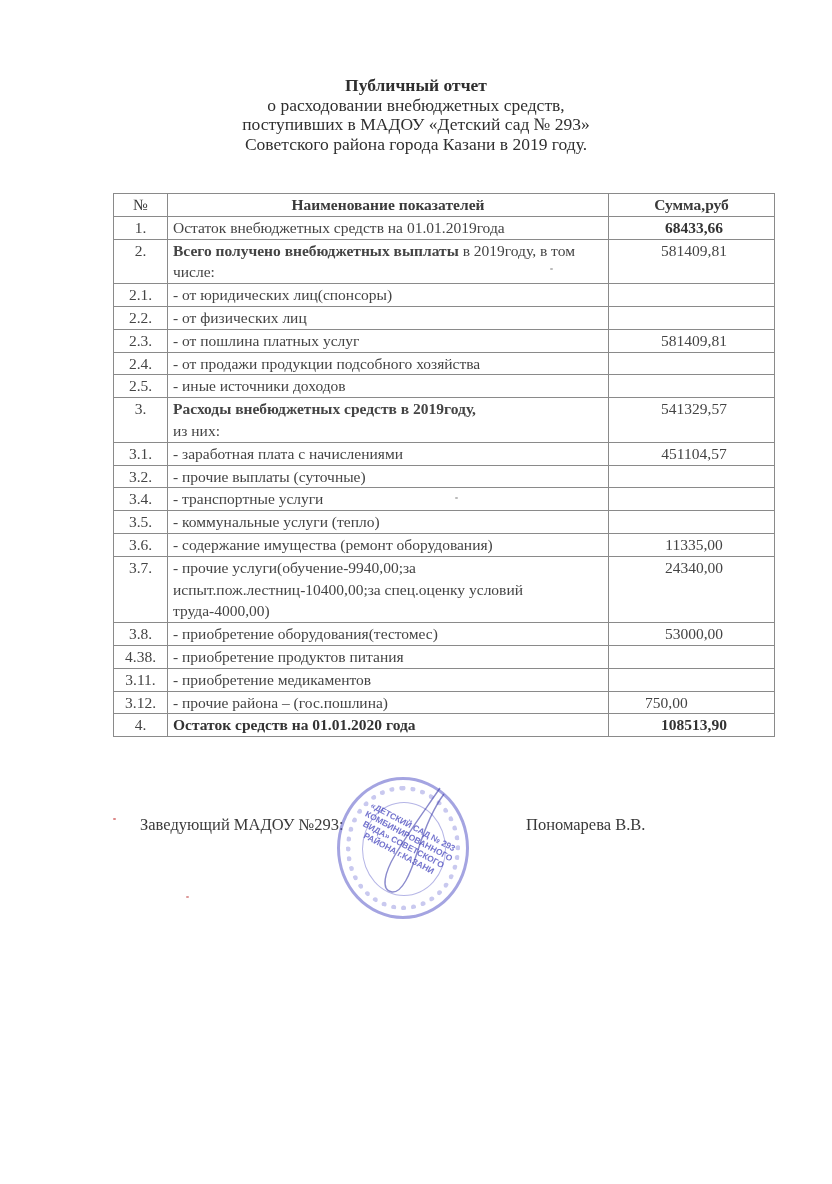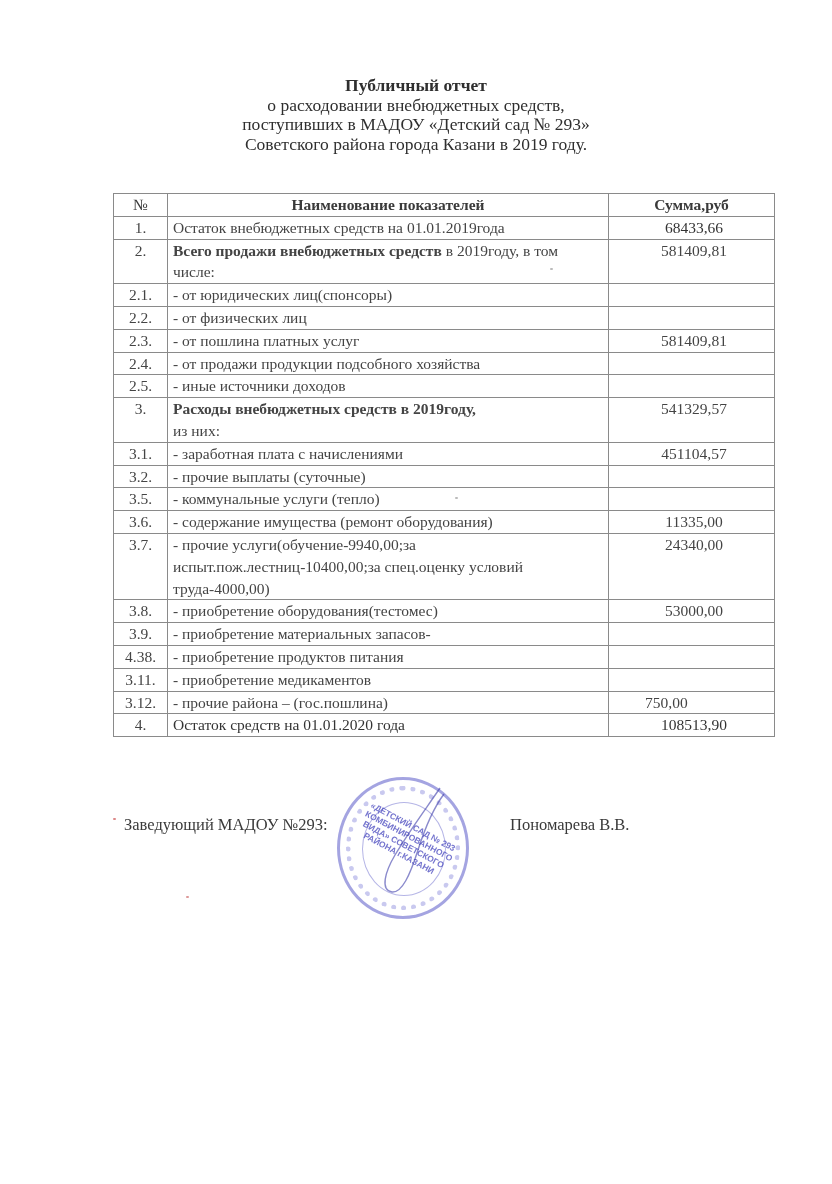--- a/index.html
+++ b/index.html
@@ -18,26 +18,26 @@
     width: 661px; border-collapse: collapse; table-layout: fixed;
     font-size: 15.5px; color: #444;
   }
   table.report td, table.report th {
     border: 1px solid #8a8a8a; padding: 0 5px; vertical-align: top;
     line-height: 21.8px; height: 21.8px; font-weight: normal;
   }
   table.report th { font-weight: bold; text-align: center; color: #3a3a3a; }
   table.report td.num { text-align: center; padding: 0 2px; }
   table.report td.amount { text-align: center; padding-left: 10px; }
-  table.report td.bold { font-weight: normal; color: #333; }
+  table.report td.bold { font-weight: bold; color: #333; }
   col.c1 { width: 54px; }
   col.c2 { width: 441px; }
   col.c3 { width: 166px; }
   .signature {
-    position: absolute; top: 815px; font-size: 16.5px; color: #3a3a3a;
+    position: absolute; top: 815px; font-size: 16.5px; color: #3a3a3a; margin-left: 16px;
   }
   .stamp {
     position: absolute; left: 337px; top: 777px; width: 132px; height: 142px;
     border-radius: 50%; border: 3px solid rgba(90, 90, 200, 0.55);
     box-sizing: border-box;
   }
   .stamp-inner {
     position: absolute; left: 22px; top: 22px; width: 82px; height: 92px;
     border-radius: 50%; border: 1.5px solid rgba(90, 90, 200, 0.45);
   }
@@ -80,21 +80,21 @@
     </tr>
   </thead>
   <tbody>
     <tr>
       <td class="num">1.</td>
       <td>Остаток внебюджетных средств на 01.01.2019года</td>
       <td class="amount bold">68433,66</td>
     </tr>
     <tr>
       <td class="num">2.</td>
-      <td><b>Всего продажи внебюджетных средств</b><span> в 2019году, в том числе:</span></td>
+      <td><b>Всего получено внебюджетных выплаты</b><span> в 2019году, в том числе:</span></td>
       <td class="amount">581409,81</td>
     </tr>
     <tr>
       <td class="num">2.1.</td>
       <td>- от юридических лиц(спонсоры)</td>
       <td class="amount"></td>
     </tr>
     <tr>
       <td class="num">2.2.</td>
       <td>- от физических лиц</td>
@@ -124,43 +124,43 @@
       <td class="num">3.1.</td>
       <td>- заработная плата с начислениями</td>
       <td class="amount">451104,57</td>
     </tr>
     <tr>
       <td class="num">3.2.</td>
       <td>- прочие выплаты (суточные)</td>
       <td class="amount"></td>
     </tr>
     <tr>
+      <td class="num">3.4.</td>
+      <td>- транспортные услуги</td>
+      <td class="amount"></td>
+    </tr>
+    <tr>
       <td class="num">3.5.</td>
       <td>- коммунальные услуги (тепло)</td>
       <td class="amount"></td>
     </tr>
     <tr>
       <td class="num">3.6.</td>
       <td>- содержание имущества (ремонт оборудования)</td>
       <td class="amount">11335,00</td>
     </tr>
     <tr>
       <td class="num">3.7.</td>
       <td>- прочие услуги(обучение-9940,00;за испыт.пож.лестниц-10400,00;за спец.оценку условий труда-4000,00)</td>
       <td class="amount">24340,00</td>
     </tr>
     <tr>
       <td class="num">3.8.</td>
       <td>- приобретение оборудования(тестомес)</td>
       <td class="amount">53000,00</td>
-    </tr>
-    <tr>
-      <td class="num">3.9.</td>
-      <td>- приобретение материальных запасов-</td>
-      <td class="amount"></td>
     </tr>
     <tr>
       <td class="num">4.38.</td>
       <td>- приобретение продуктов питания</td>
       <td class="amount"></td>
     </tr>
     <tr>
       <td class="num">3.11.</td>
       <td>- приобретение медикаментов</td>
       <td class="amount"></td>

